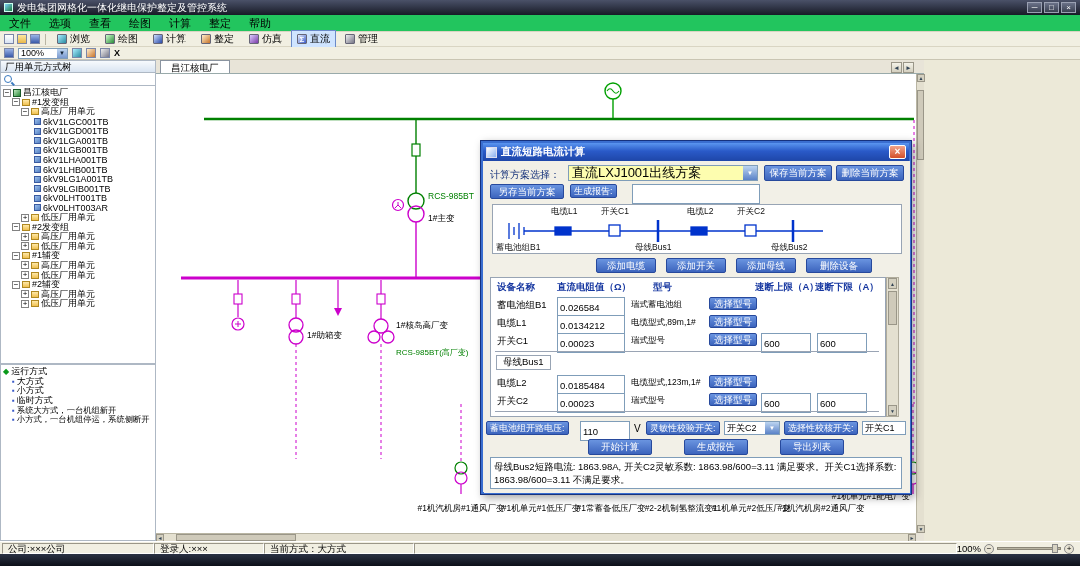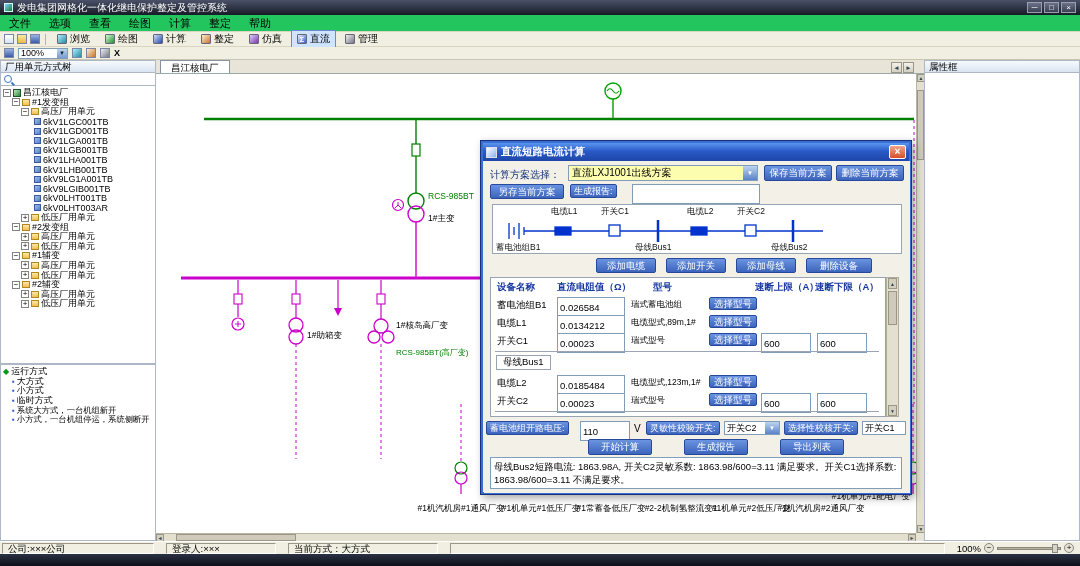--- a/index.html
+++ b/index.html
@@ -75,39 +75,39 @@
   .dialog{position:absolute;left:480px;top:140px;width:432px;height:355px;border:1px solid #16327e;outline:2px solid #3a6ed0;outline-offset:-3px;background:#f1efe4;box-shadow:3px 3px 8px rgba(0,0,0,.35);z-index:50}
   .dlg-title{position:absolute;left:2px;top:2px;right:2px;height:18px;background:linear-gradient(180deg,#5a96f0,#2a5ac8 45%,#1e46a8);display:flex;align-items:center;gap:4px;color:#fff;font-weight:bold;font-size:10.5px;padding:0 3px}
   .dlg-ico{width:11px;height:11px;background:linear-gradient(135deg,#fff,#8ab0f0);border:1px solid #dde;flex:0 0 auto}
   .dlg-close{margin-left:auto;width:17px;height:14px;background:linear-gradient(180deg,#f2a48a,#d4502a);border:1px solid #fff;border-radius:2px;color:#fff;font-size:10px;line-height:12px;text-align:center;font-weight:bold}
   .dlg-body{position:absolute;left:3px;top:20px;width:426px;height:332px;background:#f2f0e7}
   .lbl{position:absolute;font-size:10px;color:#14307a}
   .btnb{position:absolute;height:15px;background:linear-gradient(180deg,#6a94e0,#3c64bd);color:#fff;border:1px solid #27499c;border-radius:2px;font-size:9.5px;text-align:center;line-height:13px;padding:0 2px}
   .chip{position:absolute;height:14px;background:linear-gradient(180deg,#6a94e0,#3c64bd);color:#fff;border:1px solid #27499c;border-radius:2px;font-size:9px;line-height:12px;padding:0 3px;white-space:nowrap}
   .tin{position:absolute;height:20px;border:1px solid #7f9db9;background:#fff;font-size:9.5px;padding:0 2px;font-family:inherit}
   .combo-y{position:absolute;display:flex;align-items:center;height:16px;border:1px solid #7f9db9;background:#fdfdaf}
-  .combo-y .val{flex:1;font-size:10px;padding:0 3px;white-space:nowrap;overflow:hidden}
+  .combo-y .val{flex:1;font-size:13px;padding:0 3px;white-space:nowrap;overflow:hidden}
   .combo-y .arr,.combo-w .arr{width:14px;height:100%;background:linear-gradient(180deg,#bcd4f0,#5a82c8);color:#fff;font-size:6px;text-align:center;display:flex;align-items:center;justify-content:center;flex:0 0 auto}
   .combo-w{position:absolute;display:flex;align-items:center;height:14px;border:1px solid #7f9db9;background:#fff}
   .combo-w .val{flex:1;font-size:9px;padding:0 2px;white-space:nowrap;overflow:hidden}
   .circuit{position:absolute;left:8px;top:43px;width:410px;height:50px;background:#fff;border:1px solid #98a4b4}
   .clab{position:absolute;font-size:8.5px;color:#111;white-space:nowrap}
   .tablebox{position:absolute;left:6px;top:116px;width:396px;height:140px;background:#fff;border:1px solid #98a4b4}
   .thead{position:absolute;top:3px;font-size:9.5px;font-weight:bold;color:#1536a0;white-space:nowrap}
   .tname{position:absolute;font-size:9.5px;white-space:nowrap}
   .tmodel{position:absolute;font-size:8.5px;white-space:nowrap;overflow:hidden;width:76px}
   .hr{position:absolute;left:4px;width:384px;border-top:1px solid #9aa4b4}
   .boxed{border:1px solid #98a4b4;padding:0 6px;background:#fff}
   .dvscroll{position:absolute;left:402px;top:116px;width:13px;height:140px;background:#e4e0d0;border:1px solid #b0ac9c}
   .dvthumb{position:absolute;left:1px;top:13px;width:9px;height:34px;background:#cfcaba;border:1px solid #9a9688}
   .dsc{position:absolute;left:1px;width:9px;height:11px;background:#d4d0c0;border:1px solid #9a9688;font-size:5px;line-height:10px;text-align:center;color:#345}
   .result{position:absolute;left:6px;top:296px;width:412px;height:32px;background:#fff;border:1px solid #7f9db9;font-size:9.5px;padding:2px 3px;overflow:hidden;line-height:13px}
 
   
-  .statusbar{position:absolute;left:0;top:541px;width:1080px;height:13px;background:#f1efe2;border-top:1px solid #fff;display:flex;align-items:center;gap:12px;padding:0 2px;font-size:9.5px}
+  .statusbar{position:absolute;left:0;top:541px;width:1080px;height:13px;background:#f1efe2;border-top:1px solid #fff;display:flex;align-items:flex-end;gap:0;padding:0 2px;font-size:9.5px}
   .scell{height:11px;border:1px solid;border-color:#9a9688 #fff #fff #9a9688;padding:0 5px;line-height:9px;white-space:nowrap;display:flex;align-items:center}
   .sfill{flex:1}
   .zoomgrp{display:flex;align-items:center;gap:3px;padding-right:4px}
   .rbtn{width:10px;height:10px;border:1px solid #888;border-radius:50%;background:#e8e4d4;font-size:8px;line-height:8px;text-align:center}
   .ztrack{position:relative;width:64px;height:3px;background:#b9b5a3;border:1px solid #8a8678}
   .zthumb{position:absolute;right:2px;top:-4px;width:6px;height:9px;background:#d8d4c4;border:1px solid #888}
   .taskbar{position:absolute;left:0;top:554px;width:1080px;height:12px;background:linear-gradient(180deg,#2b3244,#0c0f18)}
 </style>
 </head>
 <body>
@@ -431,24 +431,20 @@
       <span class="sc-btn">▼</span>
     </div>
     <div class="vthumb"></div>
     <div class="hscroll">
       <span class="sc-btn">◄</span>
       <span class="sc-btn">►</span>
     </div>
     <div class="hthumb"></div>
   </div>
 
-  <div class="right-panel">
-    <div class="panel-hdr">属性框</div>
-    <div class="right-body"></div>
-  </div>
 
   <div class="dialog">
     <div class="dlg-title">
       <span class="dlg-ico"></span>
       <span>直流短路电流计算</span>
       <span class="dlg-close">×</span>
     </div>
     <div class="dlg-body">
 
       <span class="lbl" style="left:6px;top:7px">计算方案选择：</span>

